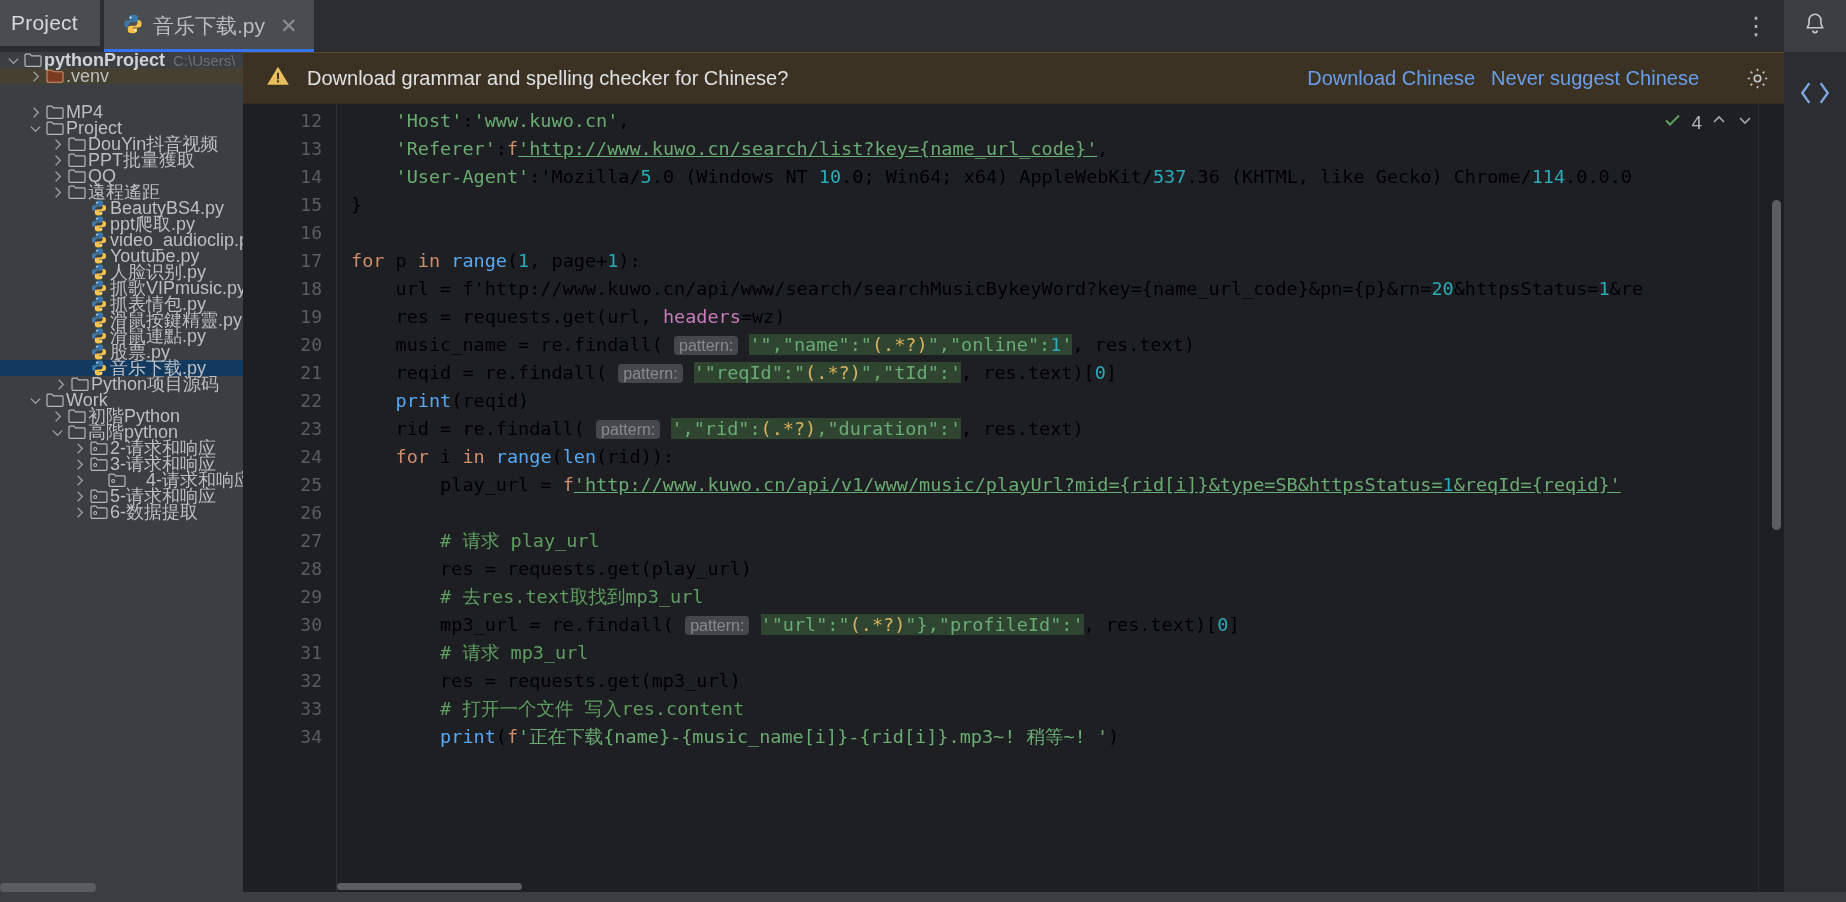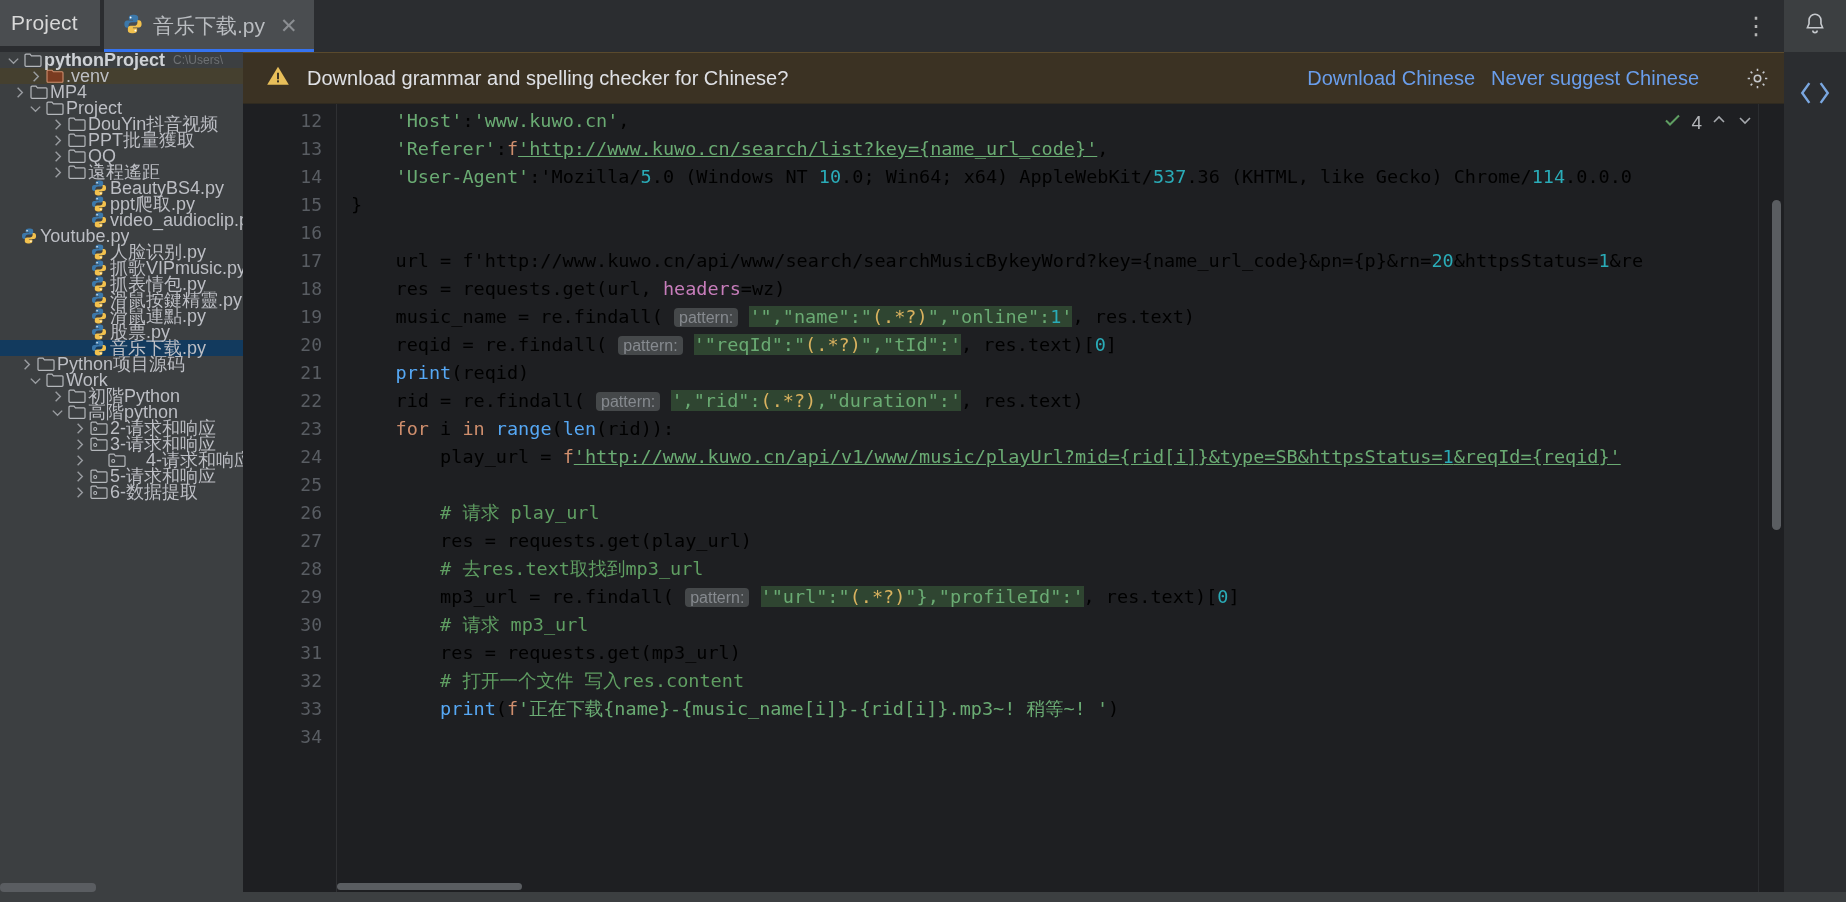--- a/index.html
+++ b/index.html
@@ -87,21 +87,21 @@
   .tree-row.sel-venv { background: #45402f; }
   .tree-row.sel-file { background: #123a5e; }
   .arrow {
     width: 18px; flex: 0 0 18px;
     display:flex; align-items:center; justify-content:center;
     color: #9a9da1;
   }
   .arrow.blank { visibility: hidden; }
   .ficon { width: 22px; flex: 0 0 22px; display: flex; align-items: center; justify-content: center; }
   .tlabel { overflow: hidden; text-overflow: clip; }
-  .tpath { color: #6e7174; font-size: 12px; margin-left: 8px; }
+  .tpath { color: #6e7174; font-size: 15px; margin-left: 8px; }
   .bold { font-weight: bold; color: #cfd2d6; }
 
   
   .editor-wrap { flex: 1; min-width: 0; position: relative; background: #0f172a; display: flex; flex-direction: column; }
 
   .notif {
     height: 52px;
     background: #3b3223;
     border-top: 1px solid #5a4a2d;
     border-bottom: 1px solid #2f2a20;
@@ -261,21 +261,21 @@
                 <path d="M6 3l5 5-5 5" stroke="#9a9da1" stroke-width="1.5" fill="none"></path>
               </svg>
             </span>
             <span class="ficon">
               <svg width="18" height="16" viewBox="0 0 18 16">
                 <path d="M1 3.2a1 1 0 0 1 1-1h4l1.4 1.6H16a1 1 0 0 1 1 1v8.5a1 1 0 0 1-1 1H2a1 1 0 0 1-1-1z" fill="#7a3b20" stroke="#cf8e6d" stroke-width="1.1"></path>
               </svg>
             </span>
             <span class="tlabel">.venv</span>
           </div>
-          <div class="tree-row" style="padding-left: 10px;">
+          <div class="tree-row" style="padding-left: 26px; margin-top: 20px;">
             <span class="arrow">
               <svg width="15" height="15" viewBox="0 0 16 16">
                 <path d="M6 3l5 5-5 5" stroke="#9a9da1" stroke-width="1.5" fill="none"></path>
               </svg>
             </span>
             <span class="ficon">
               <svg width="18" height="16" viewBox="0 0 18 16">
                 <path d="M1 3.2a1 1 0 0 1 1-1h4l1.4 1.6H16a1 1 0 0 1 1 1v8.5a1 1 0 0 1-1 1H2a1 1 0 0 1-1-1z" fill="none" stroke="#b4b7bb" stroke-width="1.2"></path>
               </svg>
             </span>
@@ -375,21 +375,21 @@
             <span class="ficon">
               <svg width="18" height="18" viewBox="0 0 24 24">
                 <path d="M11.9 2c-2.6 0-4.4.9-4.4 2.9v2.4h4.6v.8H5.6C3.6 8.1 2.6 9.6 2.6 12s1 4 3 4h1.6v-2.6c0-2 1.5-3.4 3.6-3.4h3.8c1.7 0 3-1.2 3-2.9V4.9C17.6 3 15.9 2 13.5 2h-1.6z" fill="#3c78aa"></path>
                 <circle cx="9.4" cy="4.9" r="1" fill="#fff"></circle>
                 <path d="M12.1 22c2.6 0 4.4-.9 4.4-2.9v-2.4h-4.6v-.8h6.5c2 0 3-1.5 3-3.9s-1-4-3-4h-1.6v2.6c0 2-1.5 3.4-3.6 3.4H9.4c-1.7 0-3 1.2-3 2.9v2.2c0 1.9 1.7 2.9 4.1 2.9h1.6z" fill="#f2c14e"></path>
                 <circle cx="14.6" cy="19.1" r="1" fill="#fff"></circle>
               </svg>
             </span>
             <span class="tlabel">video_audioclip.py</span>
           </div>
-          <div class="tree-row" style="">
+          <div class="tree-row" style="padding-left: 70px;">
             <span class="arrow blank"></span>
             <span class="ficon">
               <svg width="18" height="18" viewBox="0 0 24 24">
                 <path d="M11.9 2c-2.6 0-4.4.9-4.4 2.9v2.4h4.6v.8H5.6C3.6 8.1 2.6 9.6 2.6 12s1 4 3 4h1.6v-2.6c0-2 1.5-3.4 3.6-3.4h3.8c1.7 0 3-1.2 3-2.9V4.9C17.6 3 15.9 2 13.5 2h-1.6z" fill="#3c78aa"></path>
                 <circle cx="9.4" cy="4.9" r="1" fill="#fff"></circle>
                 <path d="M12.1 22c2.6 0 4.4-.9 4.4-2.9v-2.4h-4.6v-.8h6.5c2 0 3-1.5 3-3.9s-1-4-3-4h-1.6v2.6c0 2-1.5 3.4-3.6 3.4H9.4c-1.7 0-3 1.2-3 2.9v2.2c0 1.9 1.7 2.9 4.1 2.9h1.6z" fill="#f2c14e"></path>
                 <circle cx="14.6" cy="19.1" r="1" fill="#fff"></circle>
               </svg>
             </span>
             <span class="tlabel">Youtube.py</span>
@@ -471,21 +471,21 @@
             <span class="ficon">
               <svg width="18" height="18" viewBox="0 0 24 24">
                 <path d="M11.9 2c-2.6 0-4.4.9-4.4 2.9v2.4h4.6v.8H5.6C3.6 8.1 2.6 9.6 2.6 12s1 4 3 4h1.6v-2.6c0-2 1.5-3.4 3.6-3.4h3.8c1.7 0 3-1.2 3-2.9V4.9C17.6 3 15.9 2 13.5 2h-1.6z" fill="#3c78aa"></path>
                 <circle cx="9.4" cy="4.9" r="1" fill="#fff"></circle>
                 <path d="M12.1 22c2.6 0 4.4-.9 4.4-2.9v-2.4h-4.6v-.8h6.5c2 0 3-1.5 3-3.9s-1-4-3-4h-1.6v2.6c0 2-1.5 3.4-3.6 3.4H9.4c-1.7 0-3 1.2-3 2.9v2.2c0 1.9 1.7 2.9 4.1 2.9h1.6z" fill="#f2c14e"></path>
                 <circle cx="14.6" cy="19.1" r="1" fill="#fff"></circle>
               </svg>
             </span>
             <span class="tlabel">音乐下载.py</span>
           </div>
-          <div class="tree-row" style="padding-left: 17px;">
+          <div class="tree-row" style="padding-left: 17px; margin-left: 34px;">
             <span class="arrow">
               <svg width="15" height="15" viewBox="0 0 16 16">
                 <path d="M6 3l5 5-5 5" stroke="#9a9da1" stroke-width="1.5" fill="none"></path>
               </svg>
             </span>
             <span class="ficon">
               <svg width="18" height="16" viewBox="0 0 18 16">
                 <path d="M1 3.2a1 1 0 0 1 1-1h4l1.4 1.6H16a1 1 0 0 1 1 1v8.5a1 1 0 0 1-1 1H2a1 1 0 0 1-1-1z" fill="none" stroke="#b4b7bb" stroke-width="1.2"></path>
               </svg>
             </span>
@@ -652,20 +652,21 @@
             <div>32</div>
             <div>33</div>
             <div>34</div>
           </div>
         <div class="codecol" id="codecol">
             <div class="cline">    <span class="str">'Host'</span>:<span class="str">'www.kuwo.cn'</span>,</div>
             <div class="cline">    <span class="str">'Referer'</span>:<span class="kw">f</span><span class="url">'http://www.kuwo.cn/search/list?key={name_url_code}'</span>,</div>
             <div class="cline">    <span class="str">'User-Agent'</span>:'Mozilla/<span class="num">5</span>.0 (Windows NT <span class="num">10</span>.0; Win64; x64) AppleWebKit/<span class="num">537</span>.36 (KHTML, like Gecko) Chrome/<span class="num">114</span>.0.0.0</div>
             <div class="cline">}</div>
             <div class="cline">&nbsp;</div>
+            <div class="cline"><span class="kw">for</span> p <span class="kw">in</span> <span class="fn">range</span>(<span class="num">1</span>, page+<span class="num">1</span>):</div>
             <div class="cline">    url = f'http://www.kuwo.cn/api/www/search/searchMusicBykeyWord?key={name_url_code}&amp;pn={p}&amp;rn=<span class="num">20</span>&amp;httpsStatus=<span class="num">1</span>&amp;re</div>
             <div class="cline">    res = requests.get(url, <span class="kwarg">headers</span>=wz)</div>
             <div class="cline">    music_name = re.findall( <span class="hint">pattern:</span> <span class="rehi str">'","name":"<span class="regrp">(.*?)</span>","online":<span class="num">1</span>'</span>, res.text)</div>
             <div class="cline">    reqid = re.findall( <span class="hint">pattern:</span> <span class="rehi str">'"reqId":"<span class="regrp">(.*?)</span>","tId":'</span>, res.text)[<span class="num">0</span>]</div>
             <div class="cline">    <span class="fn">print</span>(reqid)</div>
             <div class="cline">    rid = re.findall( <span class="hint">pattern:</span> <span class="rehi str">',"rid":<span class="regrp">(.*?)</span>,"duration":'</span>, res.text)</div>
             <div class="cline">    <span class="kw">for</span> i <span class="kw">in</span> <span class="fn">range</span>(<span class="fn">len</span>(rid)):</div>
             <div class="cline">        play_url = <span class="kw">f</span><span class="url">'http://www.kuwo.cn/api/v1/www/music/playUrl?mid={rid[i]}&amp;type=SB&amp;httpsStatus=<span class="num">1</span>&amp;reqId={reqid}'</span></div>
             <div class="cline">&nbsp;</div>
             <div class="cline"><span class="cmt">        # 请求 play_url</span></div>

